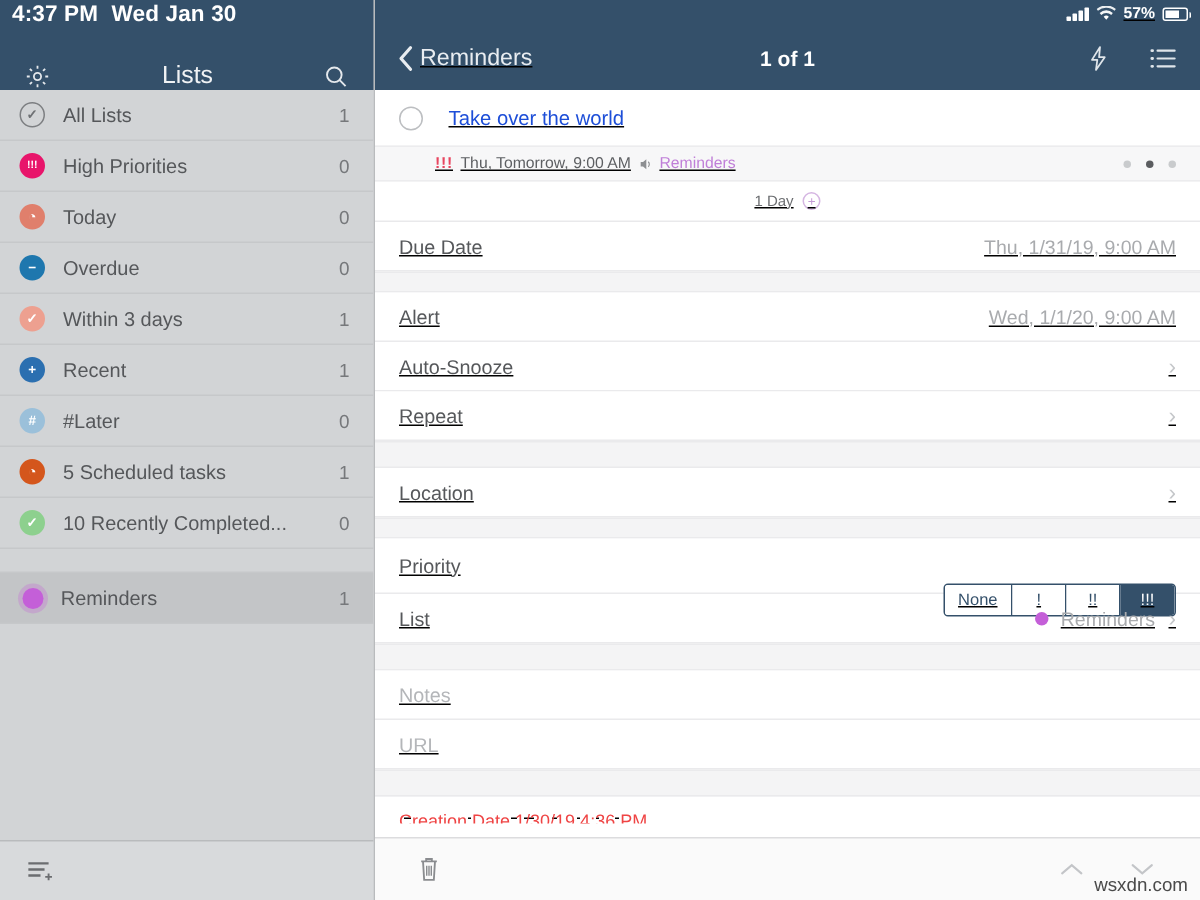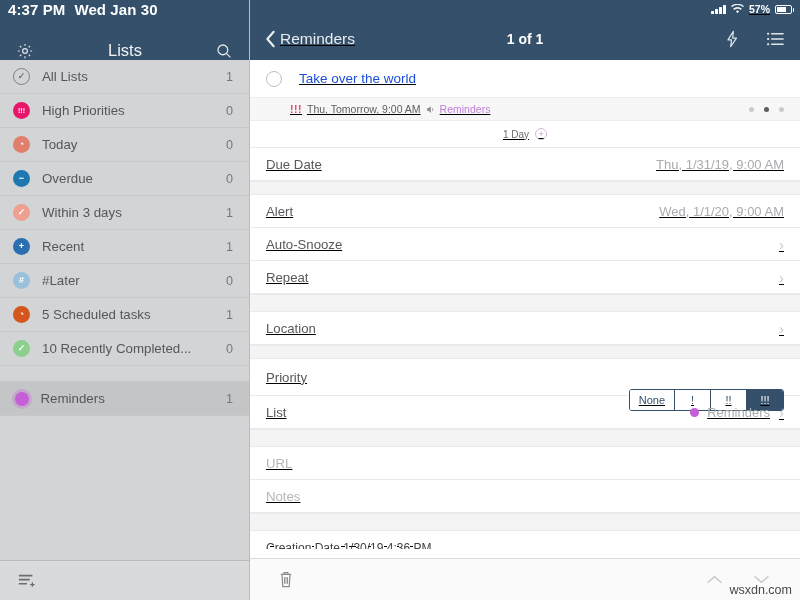--- a/index.html
+++ b/index.html
@@ -146,21 +146,21 @@
     font-size:11px; color:#34506a; background:#fff;
     border-right:1px solid #34506a;
   }
   .seg span:last-child { border-right:none; }
   .seg span.on { background:#34506a; color:#fff; }
 
   .listdot { width:9px; height:9px; border-radius:50%; background:#c45fd8; margin-left:auto; }
   .listdot + .fv { margin-left:8px; }
 
   .cut-row { height:18px; overflow:hidden; padding:0 16px; }
-  .cut-row .txt { font-size:12px; color:#404040; position:relative; top:7px; }
+  .cut-row .txt { font-size:12px; color:#ef4444; position:relative; top:7px; }
 
   .det-footer {
     height:42px; background:#fafafa; border-top:1px solid #dcdcde;
     display:flex; align-items:center; justify-content:space-between;
     padding:0 30px 0 28px; position:relative;
   }
   .navchevs { display:flex; gap:30px; }
   .watermark {
     position:absolute; right:8px; bottom:3px;
     font-size:12.5px; color:#4a4a4a;
@@ -390,25 +390,25 @@
       <div class="frow">
         <span class="fl">List</span>
         <span class="listdot" style="background: rgb(196, 95, 216);"></span>
         <span class="fv" style="margin-left:8px">Reminders</span>
         <span class="chev" style="margin-left:9px">›</span>
       </div>
 
       <div class="spacer tall"></div>
 
       <div class="frow placeholder">
+        <span class="fl">Notes</span>
+      </div>
+
+      <div class="frow placeholder">
         <span class="fl">URL</span>
-      </div>
-
-      <div class="frow placeholder">
-        <span class="fl">Notes</span>
       </div>
 
       <div class="spacer tall"></div>
 
       <div class="cut-row">
         <span class="txt">Creation Date 1/30/19 4:36 PM</span>
       </div>
     </div>
 
     <div class="det-footer">

